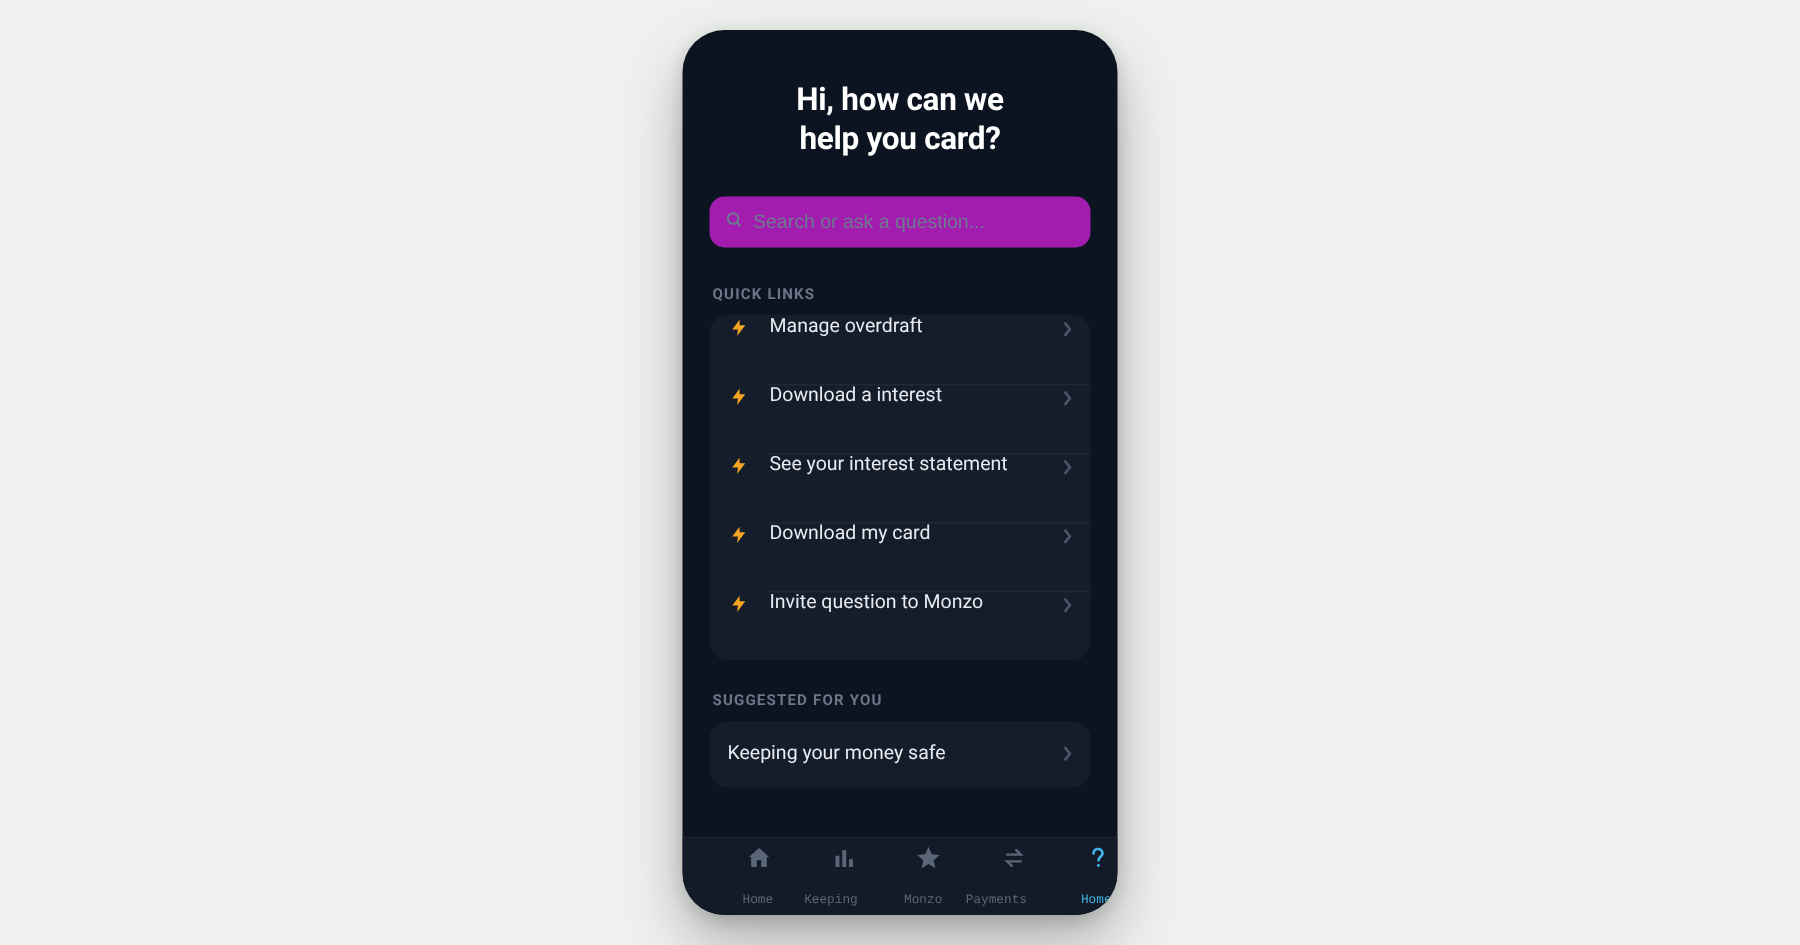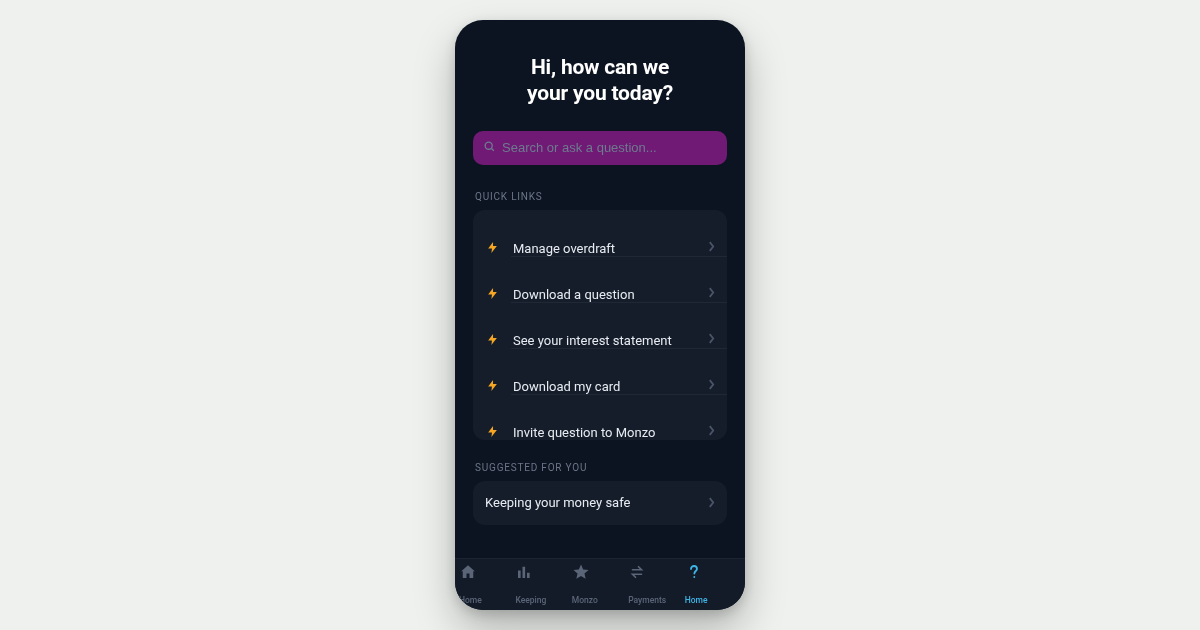--- a/index.html
+++ b/index.html
@@ -33,21 +33,21 @@
     color: #ffffff;
     font-size: 21px;
     font-weight: 700;
     text-align: center;
     line-height: 1.25;
     margin-top: 6px;
     margin-bottom: 24px;
     letter-spacing: -0.2px;
   }
   .search {
-    background: #701a75;
+    background: #a21caf;
     border-radius: 10px;
     height: 34px;
     display: flex;
     align-items: center;
     padding: 0 10px;
     gap: 6px;
     margin-bottom: 26px;
   }
   .search svg { flex-shrink: 0; }
   .search input {
@@ -56,32 +56,32 @@
     outline: none;
     color: #aeb7c5;
     font-size: 13px;
     width: 100%;
   }
   .search input::placeholder { color: #6d7b8f; }
   .section-label {
     color: #6b7688;
     font-size: 10px;
     letter-spacing: 0.8px;
-    font-weight: 400;
+    font-weight: 700;
     margin-bottom: 8px;
     padding-left: 2px;
   }
   .card {
     background: #151d2b;
     border-radius: 12px;
     overflow: hidden;
   }
   .row {
     display: flex;
-    align-items: flex-end;
+    align-items: flex-start;
     height: 46px;
     padding: 0 12px 0 10px;
     gap: 12px;
     position: relative;
   }
   .row + .row::before {
     content: "";
     position: absolute;
     top: 0;
     left: 38px;
@@ -119,40 +119,41 @@
     border-top: 1px solid rgba(255,255,255,0.04);
     display: flex;
     align-items: center;
     justify-content: space-around;
     padding: 4px 4px 6px 4px;
   }
   .tab {
     flex: 1;
     display: flex;
     flex-direction: column;
-    align-items: flex-start;
+    align-items: flex-end;
     gap: 14px;
     color: #5a6678;
+    font-family: Liberation Mono, monospace;
   }
   .tab.active { color: #3fb4e6; }
   .tab-label {
     font-size: 8.5px;
     font-weight: 500;
   }
   .tab svg { display: block; }
 </style>
 </head>
 <body>
 
 <div class="phone">
   <div class="content">
 
     <h1 class="title">
       <span>Hi, how can we</span><br>
-      <span>your you today?</span>
+      <span>help you card?</span>
     </h1>
 
     <div class="search">
       <span>
         <svg width="13" height="13" viewBox="0 0 24 24" fill="none" stroke="#6d7b8f" stroke-width="2.5">
           <circle cx="10.5" cy="10.5" r="6.5"></circle>
             <line x1="20" y1="20" x2="15.2" y2="15.2"></line>
         </svg>
       </span>
       <input type="text" placeholder="Search or ask a question..." style="">
@@ -172,21 +173,21 @@
               <path d="M2 1 L6 6 L2 11"></path>
             </svg>
         </span>
       </div>
       <div class="row">
         <span class="bolt">
           <svg width="13" height="17" viewBox="0 0 24 24">
               <path d="M13 2 L4 14 H11 L10 22 L20 9 H13 Z" fill="#f5a623"></path>
             </svg>
         </span>
-        <span class="row-label">Download a question</span>
+        <span class="row-label">Download a interest</span>
         <span class="chev">
           <svg width="7" height="11" viewBox="0 0 8 12" fill="none" stroke="currentColor" stroke-width="2">
               <path d="M2 1 L6 6 L2 11"></path>
             </svg>
         </span>
       </div>
       <div class="row">
         <span class="bolt">
           <svg width="13" height="17" viewBox="0 0 24 24">
               <path d="M13 2 L4 14 H11 L10 22 L20 9 H13 Z" fill="#f5a623"></path>

